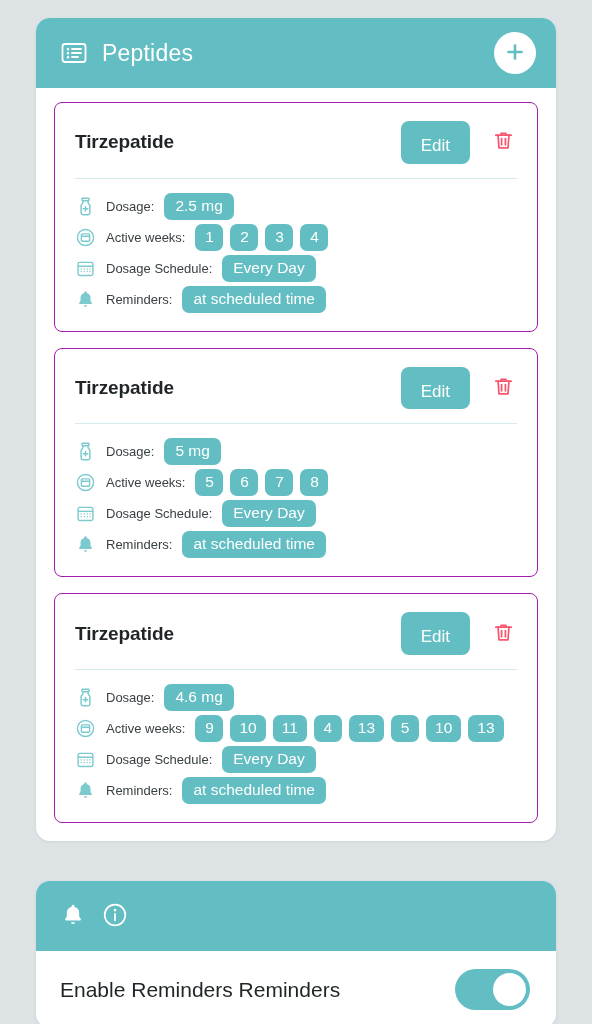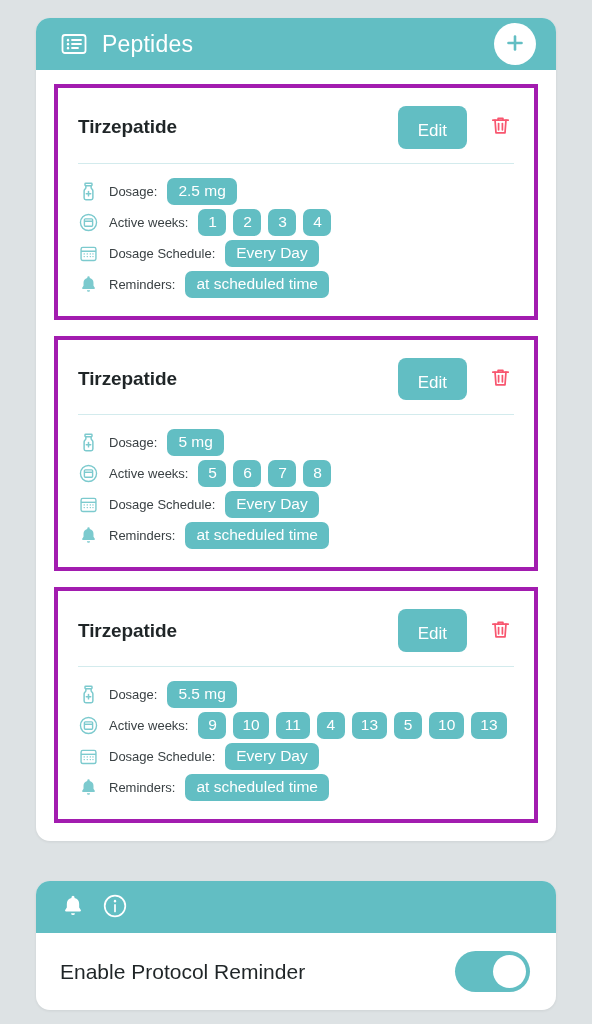--- a/index.html
+++ b/index.html
@@ -23,21 +23,21 @@
   
   .panel {
     background: #ffffff;
     border-radius: 14px;
     overflow: hidden;
     box-shadow: 0 1px 3px rgba(0,0,0,0.07);
   }
 
   .panel-header {
     background: #62bec3;
-    height: 52px;
+    height: 70px;
     display: flex;
     align-items: center;
     padding: 0 20px 0 24px;
     gap: 14px;
   }
 
   .panel-header .title {
     color: #ffffff;
     font-size: 23px;
     font-weight: 400;
@@ -62,22 +62,22 @@
     width: 26px; height: 26px;
     flex: 0 0 auto;
     display: flex; align-items: center; justify-content: center;
     background: none; border: none; cursor: pointer; padding: 0;
   }
 
   
   .peptides-body { padding: 14px 18px 18px 18px; }
 
   .pep-card {
-    border: 4px solid #a21caf;
-    border-radius: 0;
+    border: 1px solid #a21caf;
+    border-radius: 8px;
     background: #ffffff;
     padding: 18px 0 16px 0;
     margin-bottom: 16px;
     overflow: hidden;
   }
   .pep-card:last-child { margin-bottom: 0; }
 
   .pep-card-top {
     display: flex;
     align-items: center;
@@ -429,21 +429,21 @@
             <span class="row-icon">
               <svg viewBox="0 0 24 24" width="21" height="21" fill="none" stroke="#7ccace" stroke-width="1.7" stroke-linecap="round" stroke-linejoin="round">
                 <rect x="8" y="2.5" width="8" height="3" rx="0.8"></rect>
                 <path d="M9 5.5v2.2c0 .6-.4.9-.8 1.3A3 3 0 0 0 7 11.3v8.2a2 2 0 0 0 2 2h6a2 2 0 0 0 2-2v-8.2a3 3 0 0 0-1.2-2.3c-.4-.4-.8-.7-.8-1.3V5.5"></path>
                 <line x1="12" y1="12" x2="12" y2="17"></line>
                 <line x1="9.5" y1="14.5" x2="14.5" y2="14.5"></line>
               </svg>
             </span>
             <span class="row-label">Dosage:</span>
             <span class="chips">
-              <span class="chip">5.5 mg</span>
+              <span class="chip">4.6 mg</span>
             </span>
           </div>
 
           <div class="row">
             <span class="row-icon">
               <svg viewBox="0 0 24 24" width="21" height="21" fill="none" stroke="#7ccace" stroke-width="1.6">
                 <circle cx="12" cy="12" r="9.2"></circle>
                 <rect x="7.3" y="7.8" width="9.4" height="8.4" rx="1.1"></rect>
                 <line x1="7.3" y1="10.6" x2="16.7" y2="10.6"></line>
               </svg>
@@ -516,21 +516,21 @@
           <svg viewBox="0 0 24 24" width="26" height="26" fill="none" stroke="#ffffff" stroke-width="1.6">
             <circle cx="12" cy="12" r="9.5"></circle>
             <line x1="12" y1="11" x2="12" y2="17" stroke-linecap="round"></line>
             <line x1="12" y1="7.3" x2="12" y2="7.6" stroke-linecap="round" stroke-width="2.2"></line>
           </svg>
         </span>
       </button>
     </div>
 
     <div class="reminder-row">
-      <span class="reminder-label">Enable Protocol Reminder</span>
+      <span class="reminder-label">Enable Reminders Reminders</span>
       <button class="toggle">
         <span class="knob"></span>
       </button>
     </div>
 
   </section>
 
 </div>
 
 </body></html>

